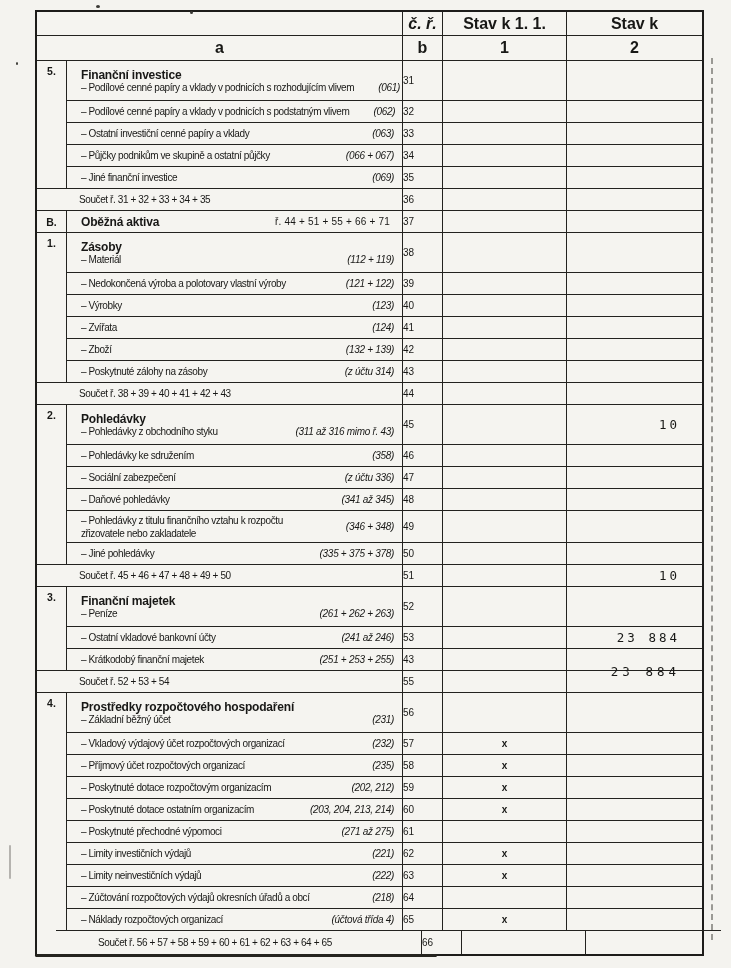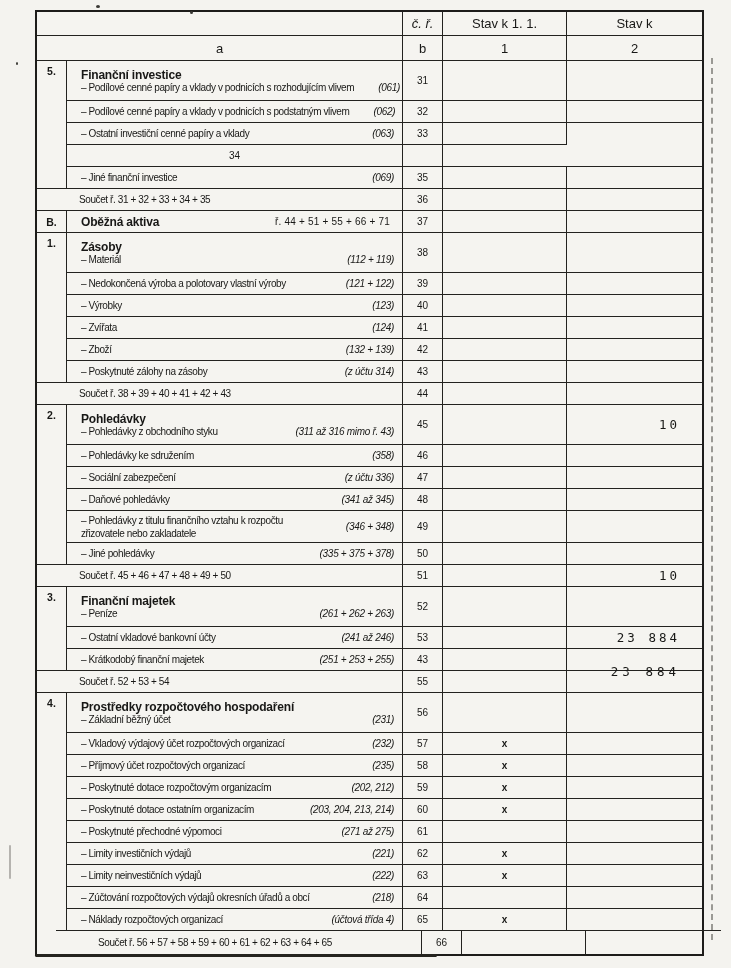--- a/index.html
+++ b/index.html
@@ -23,21 +23,21 @@
   .c{
     box-sizing:border-box;display:flex;align-items:center;
     border-right:1px solid #23221f;
     min-width:0;overflow:visible;
   }
   .c:last-child{border-right:none;}
   
   .hrow-1{height:23px;}
   .hrow-2{height:25px;}
   .hrow-2 .c{border-top:1px solid #23221f;}
-  .hcell{justify-content:center;font-weight:normal;font-size:13px;}
+  .hcell{justify-content:center;font-weight:bold;font-size:16px;}
   .hcell.cr{font-style:italic;}
   
   .row.section .c,.row.sum .c,.row.group .c{border-top:1px solid #23221f;}
   .row.sub .c{border-top:1px solid #23221f;}
   .row.sub .c.item{border-top:none;}
   
   .row.section{height:40px;}
   .row.sub{height:22px;}
   .row.sub.twoline{height:32px;}
   .row.sum{height:22px;}
@@ -47,21 +47,21 @@
   .item{justify-content:center;font-size:10.5px;font-weight:bold;}
   .row.section .item{align-items:flex-start;padding-top:4px;}
   .desc{flex-direction:column;align-items:stretch;justify-content:center;padding:0 8px 0 14px;}
   .desc .line{display:flex;justify-content:space-between;align-items:center;gap:24px;}
   .sec-title{font-weight:bold;font-size:12px;letter-spacing:-0.2px;white-space:nowrap;}
   .lbl{font-size:10px;letter-spacing:-0.4px;white-space:nowrap;}
   .twoline .lbl{white-space:normal;max-width:258px;line-height:1.3;}
   .code{font-size:10px;letter-spacing:-0.3px;white-space:nowrap;text-align:right;font-style:italic;}
   .formula{font-size:10px;letter-spacing:0.2px;white-space:nowrap;padding-right:4px;}
   .sum-desc{grid-column:1 / 3;padding-left:42px;font-size:10px;letter-spacing:-0.2px;}
-  .rnum{justify-content:center;font-size:10px;}
+  .rnum{font-size:10px;}
   .v1{justify-content:center;font-size:10px;font-weight:bold;}
   .v2{justify-content:flex-end;padding-right:22px;
       font-family:"DejaVu Sans Mono", monospace;font-size:12.5px;letter-spacing:3px;}
   .v2 .raised{transform:translateY(-10px);letter-spacing:4px;}
   
   .artifact{position:absolute;pointer-events:none;}
   .edge-dashes{left:711px;top:58px;height:882px;width:0;border-left:2px dashed #7d7b76;opacity:.75;}
   .bottom-thick{left:35px;top:954px;width:402px;height:3px;background:#25241f;border-radius:2px;}
   .speck{background:#3a3935;border-radius:50%;}
   .sp1{left:96px;top:5px;width:4px;height:3px;}
@@ -131,20 +131,26 @@
             </div>
           </div>
           <div class="c rnum">
             <span>33</span>
           </div>
           <div class="c v1"></div>
           <div class="c v2"></div>
         </div>
         <div class="row sub">
           <div class="c item"></div>
+          <div class="c desc">
+            <div class="line">
+              <span class="lbl">– Půjčky podnikům ve skupině a ostatní půjčky</span>
+              <span class="code">(066 + 067)</span>
+            </div>
+          </div>
           <div class="c rnum">
             <span>34</span>
           </div>
           <div class="c v1"></div>
           <div class="c v2"></div>
         </div>
         <div class="row sub">
           <div class="c item"></div>
           <div class="c desc">
             <div class="line">

